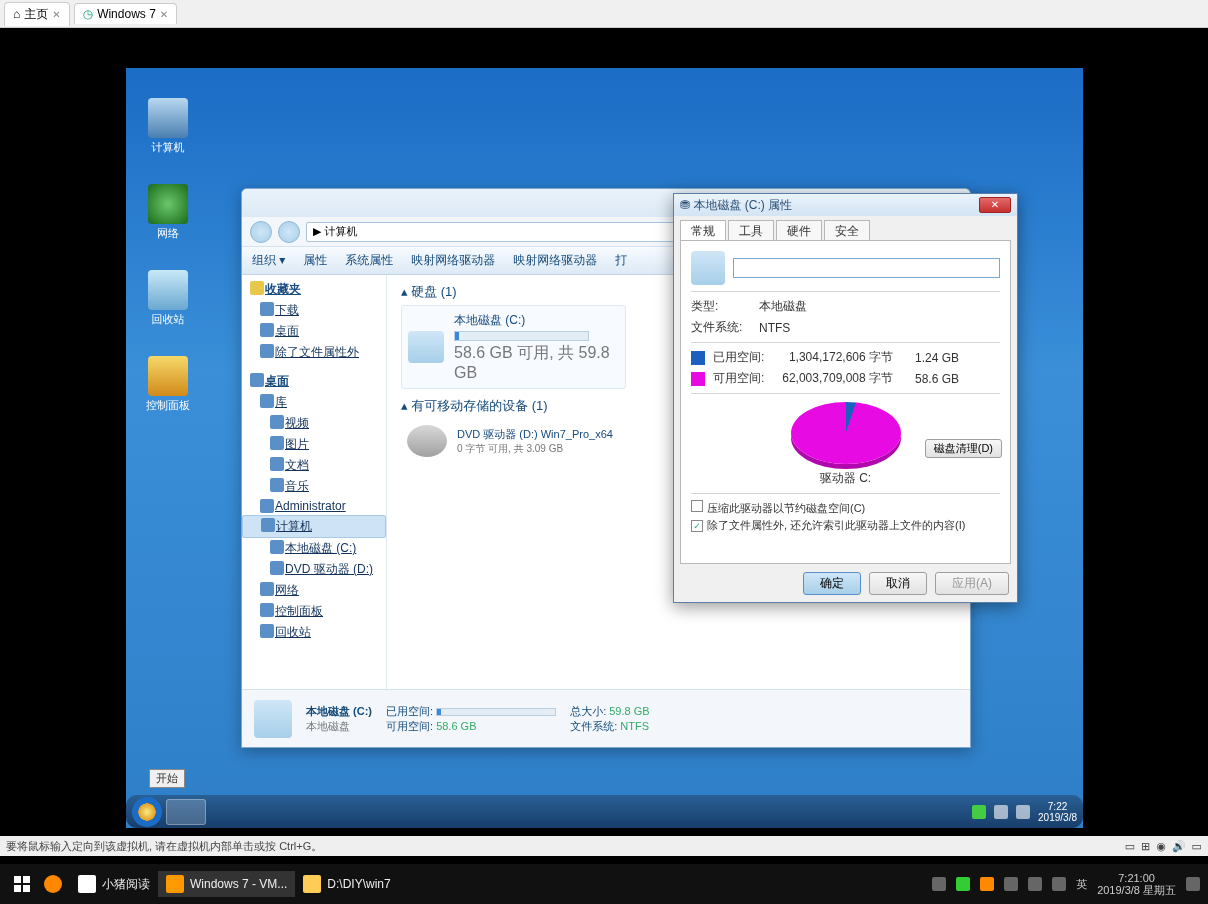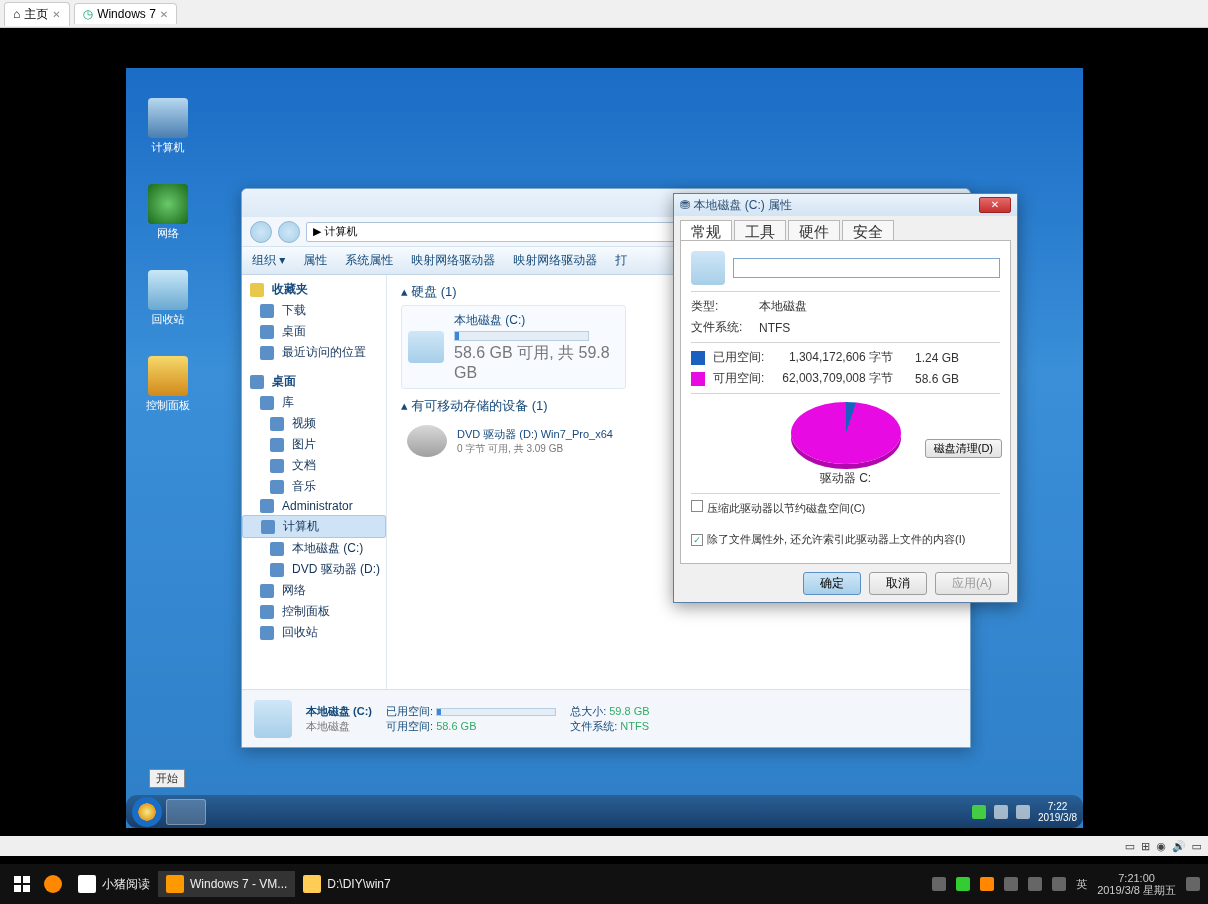--- a/index.html
+++ b/index.html
@@ -12,38 +12,38 @@
 .desktop-icon { position: absolute; width: 60px; text-align: center; color: #fff; font-size: 11px; }
 .desktop-icon .ico { width: 40px; height: 40px; margin: 0 auto 2px; border-radius: 4px; }
 .explorer-window { position: absolute; left: 115px; top: 120px; width: 730px; height: 560px; background: #fff; border: 1px solid #7ba7cb; border-radius: 6px 6px 0 0; box-shadow: 0 4px 16px rgba(0,0,0,.3); }
 .explorer-titlebar { height: 28px; background: linear-gradient(#eaf3fb, #dce9f5); border-radius: 6px 6px 0 0; }
 .nav-row { height: 30px; display: flex; align-items: center; padding: 0 8px; gap: 6px; background: #f3f7fb; border-bottom: 1px solid #d4e1ef; }
 .nav-btn { width: 22px; height: 22px; border-radius: 50%; background: radial-gradient(#cfe6f7, #a7cfe9); border: 1px solid #8db8d6; }
 .address { flex: 1; height: 20px; background: #fff; border: 1px solid #abc4dc; border-radius: 2px; display: flex; align-items: center; padding: 0 6px; font-size: 11px; }
 .toolbar-row { height: 28px; display: flex; align-items: center; padding: 0 10px; gap: 18px; background: linear-gradient(#f7fbff, #dce9f5); border-bottom: 1px solid #c2d5e7; font-size: 12px; color: #154a7a; }
 .explorer-body { display: flex; height: 414px; }
 .sidebar { width: 145px; background: #fff; border-right: 1px solid #e1e9f0; padding: 4px 0; font-size: 12px; overflow: hidden; }
-.sidebar-item { padding: 2px 4px 2px 18px; display: flex; align-items: center; gap: 8px; color: #13335a; cursor: pointer; white-space: nowrap; }
+.sidebar-item { padding: 2px 4px 2px 18px; display: flex; align-items: flex-start; gap: 1px; color: #13335a; cursor: pointer; white-space: nowrap; text-decoration: underline; }
 .sidebar-item.bold { font-weight: bold; padding-left: 8px; color: #174a7e; }
 .sidebar-item.sub { padding-left: 28px; }
 .sidebar-item.selected { background: #cfe3f7; border: 1px solid #a6c9e8; border-radius: 2px; }
 .sidebar-ico { width: 14px; height: 14px; background: #5a8fc7; border-radius: 2px; flex-shrink: 0; }
 .content-area { flex: 1; padding: 8px 14px; font-size: 12px; color: #164a7e; }
 .group-title { color: #154a7a; font-size: 13px; margin-bottom: 4px; }
 .drive-item { display: flex; align-items: center; gap: 10px; padding: 6px; border: 1px solid #e0eaf3; border-radius: 3px; margin-bottom: 6px; background: #f7fbff; width: 225px; }
 .drive-ico { width: 40px; height: 32px; background: linear-gradient(#cfe6f7, #a7cfe9); border-radius: 4px; }
 .drive-bar { width: 135px; height: 10px; background: #e4edf5; border: 1px solid #b8cfe3; margin: 2px 0; }
 .drive-bar .fill { height: 100%; background: #3a89d6; }
 .details-bar { height: 58px; border-top: 1px solid #d4e1ef; background: #f3f7fb; display: flex; align-items: center; padding: 0 12px; gap: 14px; font-size: 11px; color: #154a7a; }
 .details-ico { width: 38px; height: 38px; background: linear-gradient(#cfe6f7,#a7cfe9); border-radius: 4px; }
 .prop-dialog { position: absolute; left: 547px; top: 125px; width: 345px; height: 410px; background: #f0f0f0; border: 1px solid #5a7fa8; box-shadow: 0 4px 16px rgba(0,0,0,.4); }
 .prop-title { height: 22px; background: linear-gradient(#eaf3fb,#d3e4f3); display: flex; align-items: center; justify-content: space-between; padding: 0 6px; font-size: 12px; color: #2a4e75; }
 .win-close { width: 32px; height: 16px; background: linear-gradient(#e56a6a,#c63030); border: 1px solid #9e2424; border-radius: 2px; color: #fff; font-size: 10px; text-align: center; line-height: 14px; cursor: pointer; }
 .prop-tabs { height: 24px; display: flex; padding: 4px 6px 0; gap: 2px; background: #f0f0f0; }
-.prop-tab { padding: 2px 10px; font-size: 15px; background: #f7f7f7; border: 1px solid #b8b8b8; border-bottom: none; color: #333; cursor: pointer; }
+.prop-tab { padding: 2px 10px; font-size: 12px; background: #f7f7f7; border: 1px solid #b8b8b8; border-bottom: none; color: #333; cursor: pointer; }
 .prop-tab.active { background: #fff; }
 .prop-body { margin: 0 6px; background: #fff; border: 1px solid #b8b8b8; height: 324px; padding: 10px; font-size: 12px; color: #333; position: relative; }
 .prop-row { display: flex; align-items: center; gap: 8px; margin-bottom: 4px; }
 .prop-input { flex: 1; height: 20px; border: 1px solid #7da7cd; background: #fff; }
 .prop-icon { width: 34px; height: 34px; background: linear-gradient(#cfe6f7,#a7cfe9); border-radius: 4px; }
 .prop-color { width: 14px; height: 14px; }
 .pie { width: 110px; height: 62px; margin: 8px auto 0; background: conic-gradient(#1b5fbf 0deg 18deg, #e80ae2 18deg 360deg); border-radius: 55px / 31px; box-shadow: 0 5px 0 #b008ac; }
 .prop-buttons { display: flex; justify-content: flex-end; gap: 8px; padding: 8px; }
 .btn { padding: 2px 16px; font-size: 12px; background: linear-gradient(#f7f7f7,#e2e2e2); border: 1px solid #9e9e9e; border-radius: 3px; cursor: pointer; }
 .btn.primary { background: linear-gradient(#cfe6f7,#a7cfe9); border-color: #5a8fc7; }
@@ -130,21 +130,21 @@
           <div class="sidebar-item">
               <div class="sidebar-ico"></div>
               <span>下载</span>
             </div>
           <div class="sidebar-item">
               <div class="sidebar-ico"></div>
               <span>桌面</span>
             </div>
           <div class="sidebar-item">
               <div class="sidebar-ico"></div>
-              <span>最近访问的位置</span>
+              <span>除了文件属性外</span>
             </div>
           <div style="height:8px"></div>
           <div class="sidebar-item bold">
               <div class="sidebar-ico"></div>
               <span>桌面</span>
             </div>
           <div class="sidebar-item">
               <div class="sidebar-ico"></div>
               <span>库</span>
             </div>
@@ -269,21 +269,21 @@
           <span style="width:54px">可用空间:</span>
           <span style="width:118px;text-align:right">62,003,709,008 字节</span>
           <span style="width:58px;text-align:right">58.6 GB</span>
         </div>
         <div class="divider"></div>
         <div class="pie"></div>
         <div style="text-align:center;margin-top:6px">驱动器 C:</div>
         <button class="btn small" style="position:absolute;right:8px;top:198px">磁盘清理(D)</button>
         <div class="divider"></div>
         <div style="font-size:11px;margin-top:4px"><span class="chk"></span><span>压缩此驱动器以节约磁盘空间(C)</span></div>
-        <div style="font-size:11px;margin-top:16px"><span class="chk on">✓</span><span>除了文件属性外, 还允许索引此驱动器上文件的内容(I)</span></div>
+        <div style="font-size:11px;margin-top:2px"><span class="chk on">✓</span><span>除了文件属性外, 还允许索引此驱动器上文件的内容(I)</span></div>
       </div>
       <div class="prop-buttons">
         <button class="btn primary">确定</button>
         <button class="btn">取消</button>
         <button class="btn" style="color:#999">应用(A)</button>
       </div>
     </div>
 
     <div class="win7-taskbar">
       <div class="start-btn"></div>
@@ -295,20 +295,21 @@
         <div style="text-align:center;line-height:1.1">
           <div>7:22</div>
           <div>2019/3/8</div>
         </div>
       </div>
     </div>
   </div>
 </div>
 
 <div class="status-strip">
+  <span>要将鼠标输入定向到该虚拟机, 请在虚拟机内部单击或按 Ctrl+G。</span>
   <span style="margin-left:auto;display:flex;gap:6px">
     <span>▭</span>
     <span>⊞</span>
     <span>◉</span>
     <span>🔊</span>
     <span>▭</span>
   </span>
 </div>
 
 <div class="host-taskbar">

